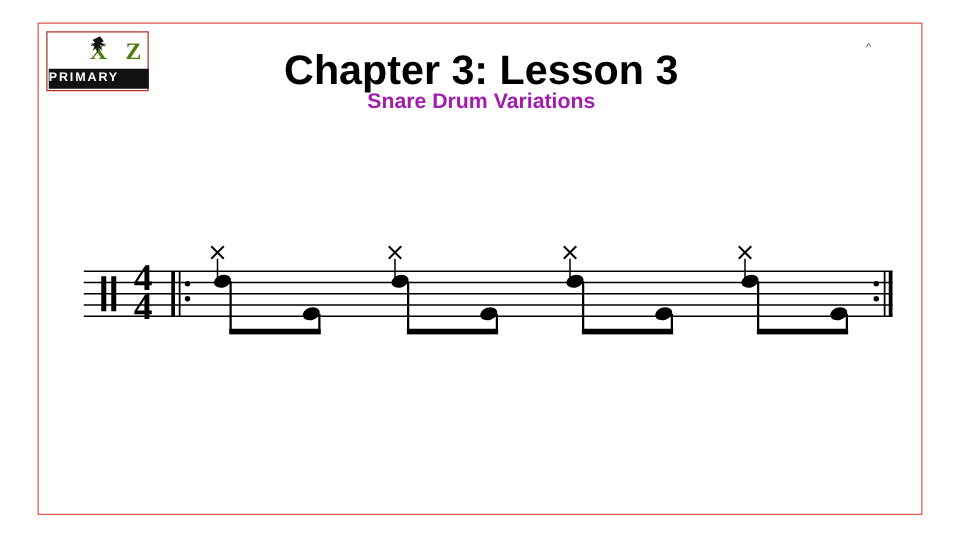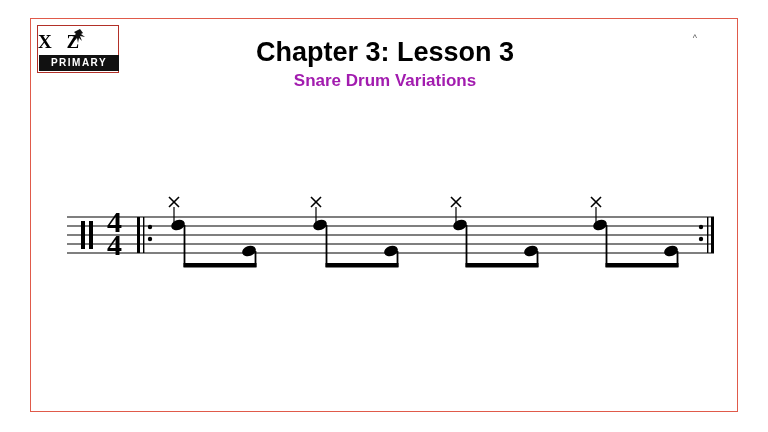--- a/index.html
+++ b/index.html
@@ -33,59 +33,59 @@
     background: #ffffff;
     border: 1px solid #b23028;
     box-sizing: border-box;
   }
   .logo-letters {
     position: absolute;
     left: 0;
     top: 1px;
     width: 80px;
     height: 30px;
-    text-align: left;
+    text-align: right;
     font-family: "Liberation Serif", serif;
     font-weight: bold;
     font-size: 19px;
     letter-spacing: 5px;
-    color: #000000;
+    color: #4d7c0f;
     line-height: 30px;
   }
   .logo-bird {
     position: absolute;
     left: 34px;
     top: 2px;
     width: 16px;
     height: 22px;
   }
   .logo-bar {
     position: absolute;
     left: 1px;
     bottom: 1px;
     width: 80px;
     height: 16px;
     background: #111111;
     color: #ffffff;
     font-size: 10px;
     font-weight: bold;
     letter-spacing: 1.5px;
-    text-align: center;
+    text-align: left;
     line-height: 16px;
   }
   
   .title {
     position: absolute;
     left: 0;
     top: 18px;
     width: 708px;
     text-align: center;
     font-family: "Liberation Sans", sans-serif;
     font-weight: bold;
-    font-size: 27px;
+    font-size: 33px;
     color: #000000;
   }
   .subtitle {
     position: absolute;
     left: 0;
     top: 52px;
     width: 708px;
     text-align: center;
     font-family: "Liberation Sans", sans-serif;
     font-weight: bold;

